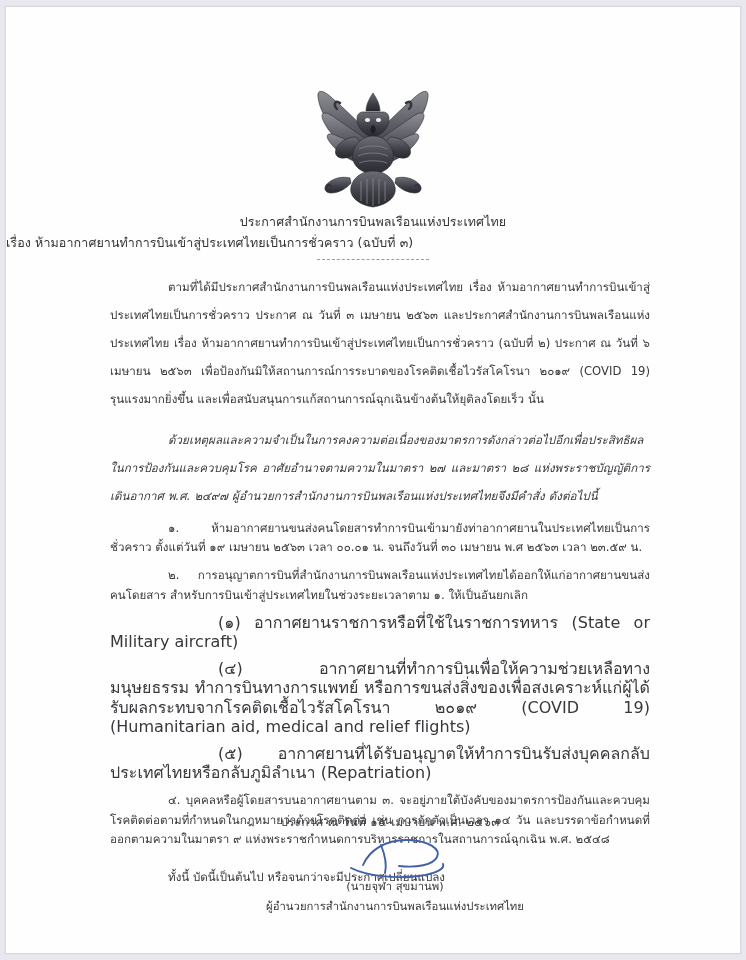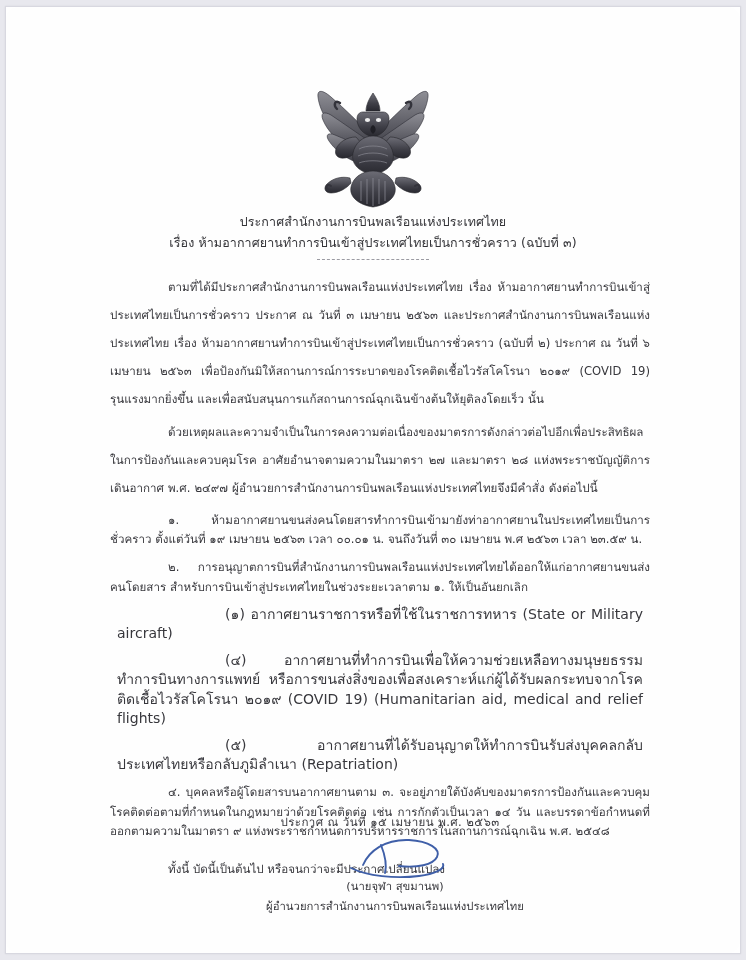--- a/index.html
+++ b/index.html
@@ -59,21 +59,21 @@
     font-size: 12.5px;
     line-height: 19px;
     color: #343438;
     letter-spacing: 0.1px;
   }
   .doc-subtitle {
     position: absolute;
     left: 0;
     top: 226px;
     width: 100%;
-    text-align: center;
+    text-align: left;
     font-size: 12.5px;
     line-height: 19px;
     color: #343438;
     letter-spacing: 0.1px;
   }
   .rule-sep {
     position: absolute;
     left: 50%;
     top: 252px;
     transform: translateX(-50%);
@@ -93,39 +93,39 @@
   .para {
     font-size: 11.6px;
     line-height: 28px;
     color: #37373c;
     text-align: justify;
     margin: 0 0 2px 0;
     letter-spacing: 0.02px;
     word-spacing: 0.3px;
   }
   .para.indent { text-indent: 58px; }
-  .para.gap-small { margin-top: 5px; }
+  .para.gap-small { margin-top: 13px; font-style: italic; }
 
   .clause {
     font-size: 11.6px;
     line-height: 19.2px;
     color: #37373c;
     text-align: justify;
     margin: 0;
     text-indent: 58px;
     letter-spacing: 0.02px;
   }
   .clause.spaced { margin-top: 9px; }
 
   .subitem {
-    font-size: 14px;
+    font-size: 16px;
     line-height: 19.2px;
     color: #37373c;
     text-align: justify;
-    margin: 7px;
+    margin: 0;
     text-indent: 108px;
     letter-spacing: 0.02px;
   }
   .subitem.tight { margin-top: 1px; }
   .subitem.spaced { margin-top: 8px; }
 
   .closing {
     font-size: 11.6px;
     line-height: 19.2px;
     color: #37373c;

